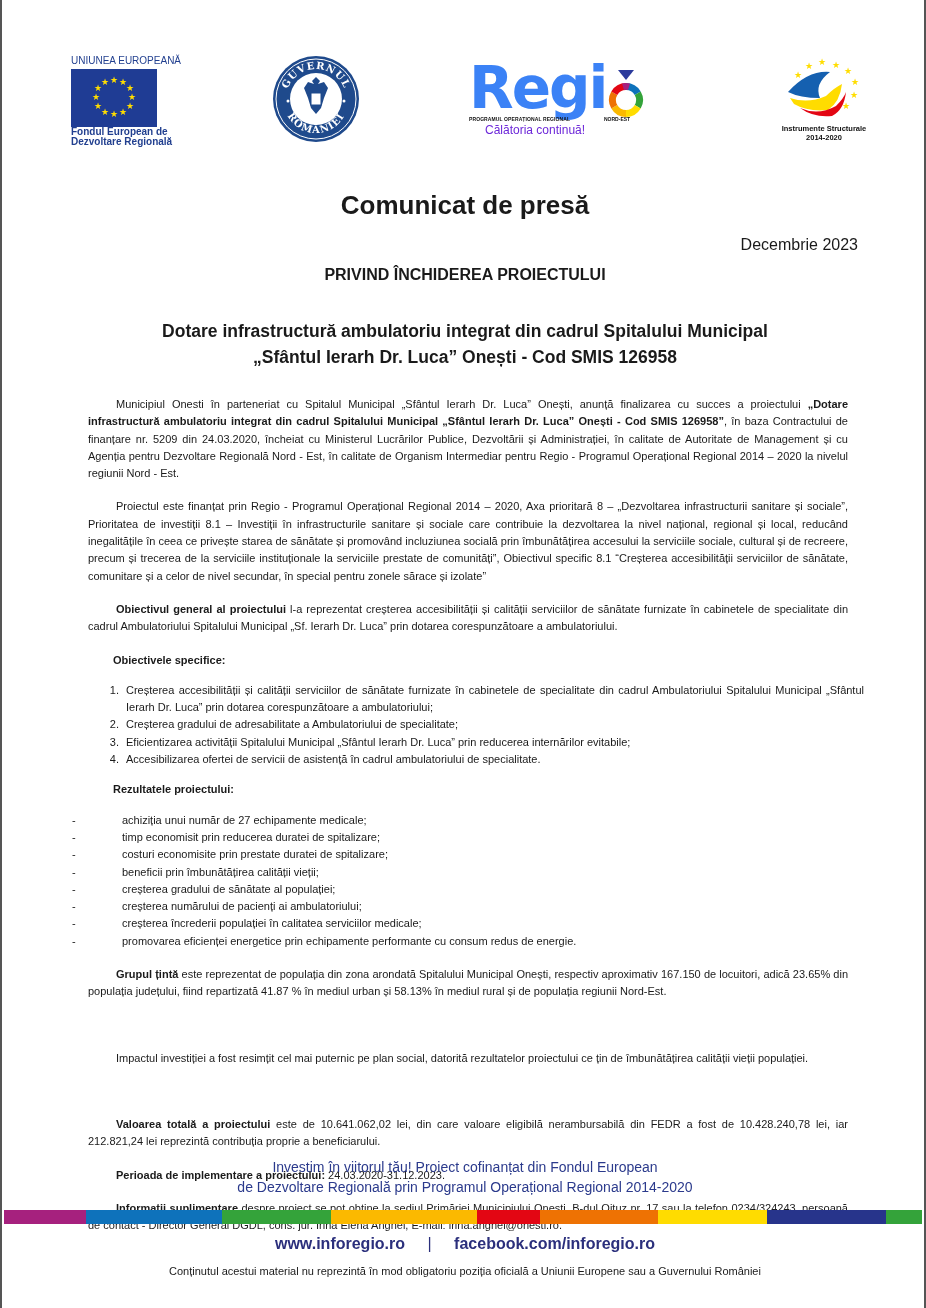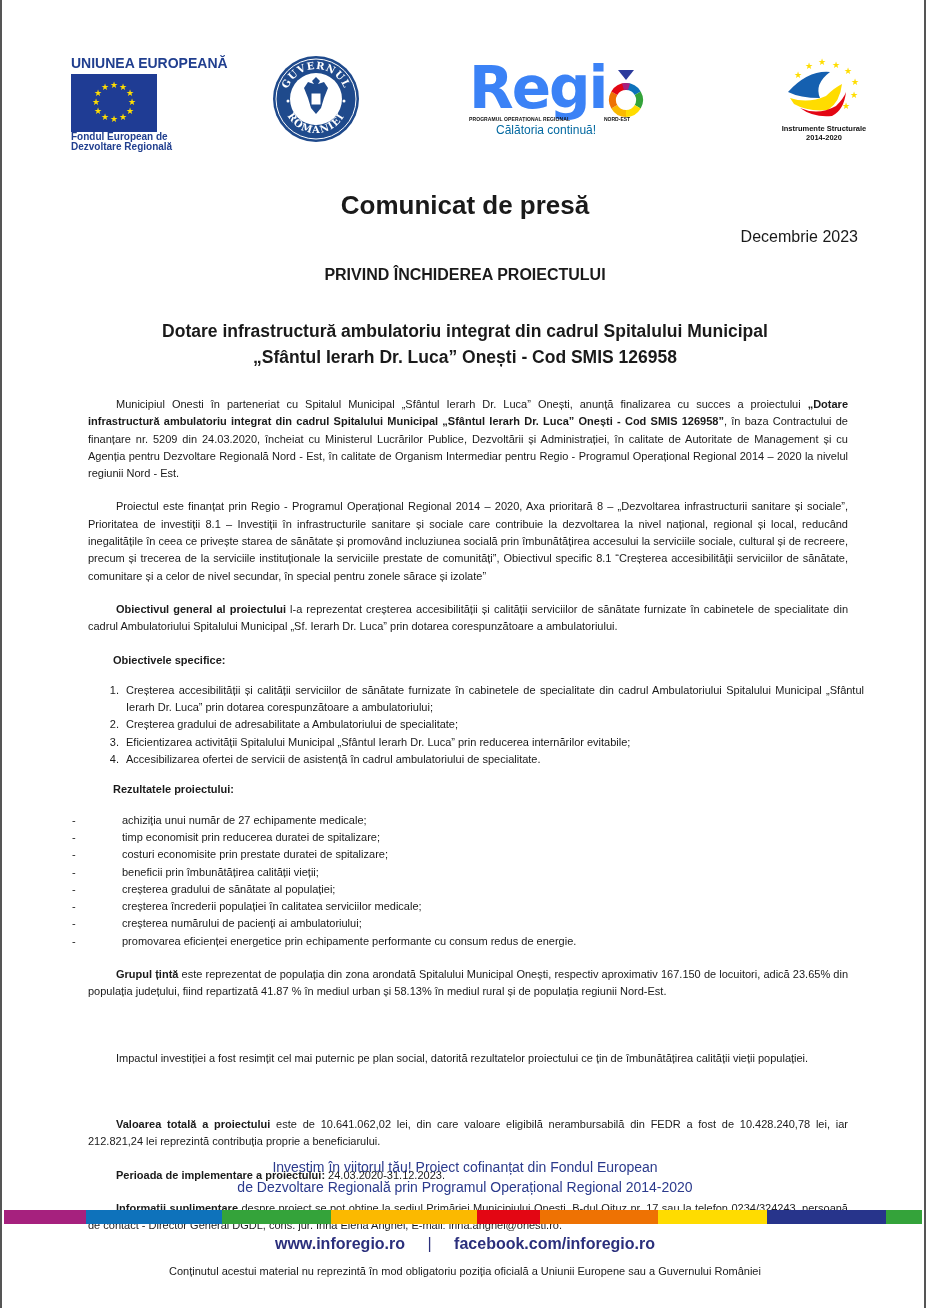--- a/index.html
+++ b/index.html
@@ -4,40 +4,40 @@
 <style>
   html, body { margin: 0; padding: 0; background: #ffffff; }
   body { width: 926px; height: 1308px; position: relative; overflow: hidden;
          font-family: "Liberation Sans", "DejaVu Sans", sans-serif; color: #1a1a1a; }
   .page { position: absolute; left: 0; top: 0; width: 926px; height: 1308px;
           border-left: 2px solid #555; border-right: 2px solid #555; box-sizing: border-box; }
 
   
   .logo { position: absolute; }
   .eu-logo { left: 69px; top: 55px; width: 90px; }
-  .eu-title { font-size: 14px; font-weight: bold; color: #213f8f; text-align: center; letter-spacing: 0; white-space: nowrap; }
+  .eu-title { font-size: 10px; font-weight: normal; color: #213f8f; text-align: center; letter-spacing: 0; white-space: nowrap; }
   .eu-flag { width: 86px; height: 58px; background: #1f3c94; margin-top: 3px; position: relative; }
   .eu-sub { font-size: 10px; color: #213f8f; line-height: 10px; margin-top: 0; white-space: nowrap; font-weight: bold; }
 
   .gov-logo { left: 270px; top: 55px; width: 88px; height: 88px; }
 
   .regio-logo { left: 467px; top: 64px; width: 190px; height: 80px; }
   .regio-word { position: absolute; left: 0; top: -6px; font-size: 58px; font-weight: bold;
                 color: #3b82f6; letter-spacing: -2px; font-family: "DejaVu Sans", sans-serif; line-height: 60px; }
   .regio-small { position: absolute; left: 0; top: 52px; font-size: 5px; font-weight: bold; color: #111; white-space: nowrap; letter-spacing: 0.1px; }
   .regio-small-right { position: absolute; left: 135px; top: 52px; font-size: 5px; font-weight: bold; color: #111; }
-  .regio-tag { position: absolute; left: 27px; top: 59px; font-size: 12px; color: #0369a1; white-space: nowrap; }
+  .regio-tag { position: absolute; left: 16px; top: 59px; font-size: 12px; color: #6d28d9; white-space: nowrap; }
 
   .is-logo { left: 776px; top: 54px; width: 92px; height: 95px; }
   .is-caption { position: absolute; left: 0; top: 70px; width: 92px; text-align: center; font-size: 7.5px; font-weight: bold; color: #111; line-height: 9px; }
 
   
   .title { position: absolute; left: 0; width: 926px; top: 190px; text-align: center;
            font-size: 26px; font-weight: bold; color: #1a1a1a; }
-  .date { position: absolute; right: 66px; top: 228px; font-size: 16px; color: #1a1a1a; }
+  .date { position: absolute; right: 66px; top: 236px; font-size: 16px; color: #1a1a1a; }
   .subtitle { position: absolute; left: 0; width: 926px; top: 266px; text-align: center;
               font-size: 16px; font-weight: bold; }
   .project-title { position: absolute; left: 0; width: 926px; top: 318px; text-align: center;
                    font-size: 17.5px; font-weight: bold; line-height: 26px; }
 
   
   .body { position: absolute; left: 70px; top: 380px; width: 792px;
           font-size: 11px; line-height: 17.3px; text-align: justify; color: #1a1a1a; }
   .body p { margin: 16px; text-indent: 28px; }
   .body .head { margin: 13px; padding-left: 28px; font-weight: bold; }
@@ -173,22 +173,22 @@
       <li>Eficientizarea activității Spitalului Municipal „Sfântul Ierarh Dr. Luca” prin reducerea internărilor evitabile;</li>
       <li>Accesibilizarea ofertei de servicii de asistență în cadrul ambulatoriului de specialitate.</li>
     </ol>
     <div class="head">Rezultatele proiectului:</div>
     <ul class="dash">
       <li>achiziția unui număr de 27 echipamente medicale;</li>
       <li>timp economisit prin reducerea duratei de spitalizare;</li>
       <li>costuri economisite prin prestate duratei de spitalizare;</li>
       <li>beneficii prin îmbunătățirea calității vieții;</li>
       <li>creșterea gradului de sănătate al populației;</li>
+      <li>creșterea numărului de pacienți ai ambulatoriului;</li>
       <li>creșterea încrederii populației în calitatea serviciilor medicale;</li>
-      <li>creșterea numărului de pacienți ai ambulatoriului;</li>
       <li>promovarea eficienței energetice prin echipamente performante cu consum redus de energie.</li>
     </ul>
     <p><b>Grupul țintă</b><span> este reprezentat de populația din zona arondată Spitalului Municipal Onești, respectiv aproximativ 167.150 de locuitori, adică 23.65% din populația județului, fiind repartizată 41.87 % în mediul urban și 58.13% în mediul rural și de populația regiunii Nord-Est.</span></p>
     <div class="gap"></div>
     <p>Impactul investiției a fost resimțit cel mai puternic pe plan social, datorită rezultatelor proiectului ce țin de îmbunătățirea calității vieții populației.</p>
     <div class="gap"></div>
     <p><b>Valoarea totală a proiectului</b><span> este de 10.641.062,02 lei, din care valoare eligibilă nerambursabilă din FEDR a fost de 10.428.240,78 lei, iar 212.821,24 lei reprezintă contribuția proprie a beneficiarului.</span></p>
     <p><b>Perioada de implementare a proiectului:</b><span> 24.03.2020-31.12.2023.</span></p>
     <p><b>Informații suplimentare</b><span> despre proiect se pot obține la sediul Primăriei Municipiului Onești, B-dul Oituz nr. 17 sau la telefon 0234/324243, persoană de contact - Director General DGDL, cons. jur. Irina Elena Anghel, E-mail: irina.anghel@onesti.ro.</span></p>
   </div>

